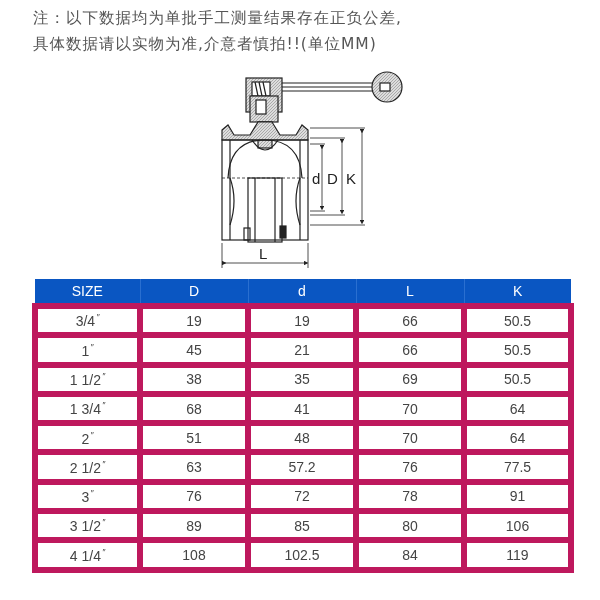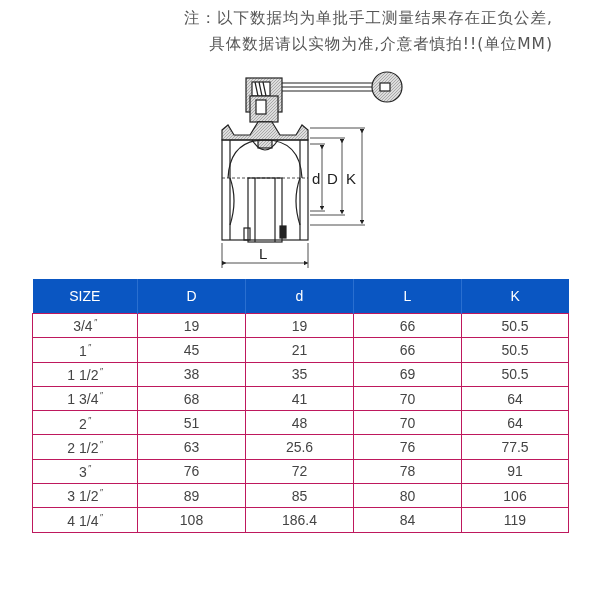--- a/index.html
+++ b/index.html
@@ -1,28 +1,28 @@
 <!DOCTYPE html>
 <html><head>
 <meta charset="utf-8">
 <style>
   html, body { margin:0; padding:0; background:#ffffff; }
   body { width:600px; height:600px; position:relative; overflow:hidden;
          font-family:"DejaVu Sans", "Liberation Sans", sans-serif; color:#333; }
   .note { position:absolute; left:33px; top:5px; width:520px; font-size:15.5px; line-height:26px;
-          color:#555; letter-spacing:1px;text-align:right; }
+          color:#555; letter-spacing:1px; }
   .note div { white-space:nowrap; }
   .diagram { position:absolute; left:200px; top:60px; width:220px; height:210px; }
   table.spec { position:absolute; left:32px; top:279px; width:536px; border-collapse:collapse;
                table-layout:fixed; font-family:"Liberation Sans", sans-serif; }
   table.spec th { background:#0a56c2; color:#fff; font-weight:normal; font-size:14px;
-                  height:34px; padding:0; text-align:center; border-left:1px solid #2a6fd0; }
+                  height:24px; padding:0; text-align:center; border-left:1px solid #2a6fd0; }
   table.spec th:first-child { border-left:none; }
   table.spec td { height:23.3px; padding:0; text-align:center; font-size:14px; color:#444;
-                  border:1px solid #be185d; }
+                  border:6px solid #be185d; }
   .inch { font-size:9px; vertical-align:super; margin-left:1px; font-style:italic; }
 </style>
 </head>
 <body>
 
 <div class="note">
   <div>注：以下数据均为单批手工测量结果存在正负公差,</div>
   <div>具体数据请以实物为准,介意者慎拍!!(单位MM)</div>
 </div>
 
@@ -136,39 +136,39 @@
       <tr>
         <td><span>2</span><span class="inch">″</span></td>
         <td><span>51</span></td>
         <td><span>48</span></td>
         <td><span>70</span></td>
         <td><span>64</span></td>
       </tr>
       <tr>
         <td><span>2 1/2</span><span class="inch">″</span></td>
         <td><span>63</span></td>
-        <td><span>25.6</span></td>
+        <td><span>57.2</span></td>
         <td><span>76</span></td>
         <td><span>77.5</span></td>
       </tr>
       <tr>
         <td><span>3</span><span class="inch">″</span></td>
         <td><span>76</span></td>
         <td><span>72</span></td>
         <td><span>78</span></td>
         <td><span>91</span></td>
       </tr>
       <tr>
         <td><span>3 1/2</span><span class="inch">″</span></td>
         <td><span>89</span></td>
         <td><span>85</span></td>
         <td><span>80</span></td>
         <td><span>106</span></td>
       </tr>
       <tr>
         <td><span>4 1/4</span><span class="inch">″</span></td>
         <td><span>108</span></td>
-        <td><span>186.4</span></td>
+        <td><span>102.5</span></td>
         <td><span>84</span></td>
         <td><span>119</span></td>
       </tr>
     </tbody>
 </table>
 
 </body></html>

